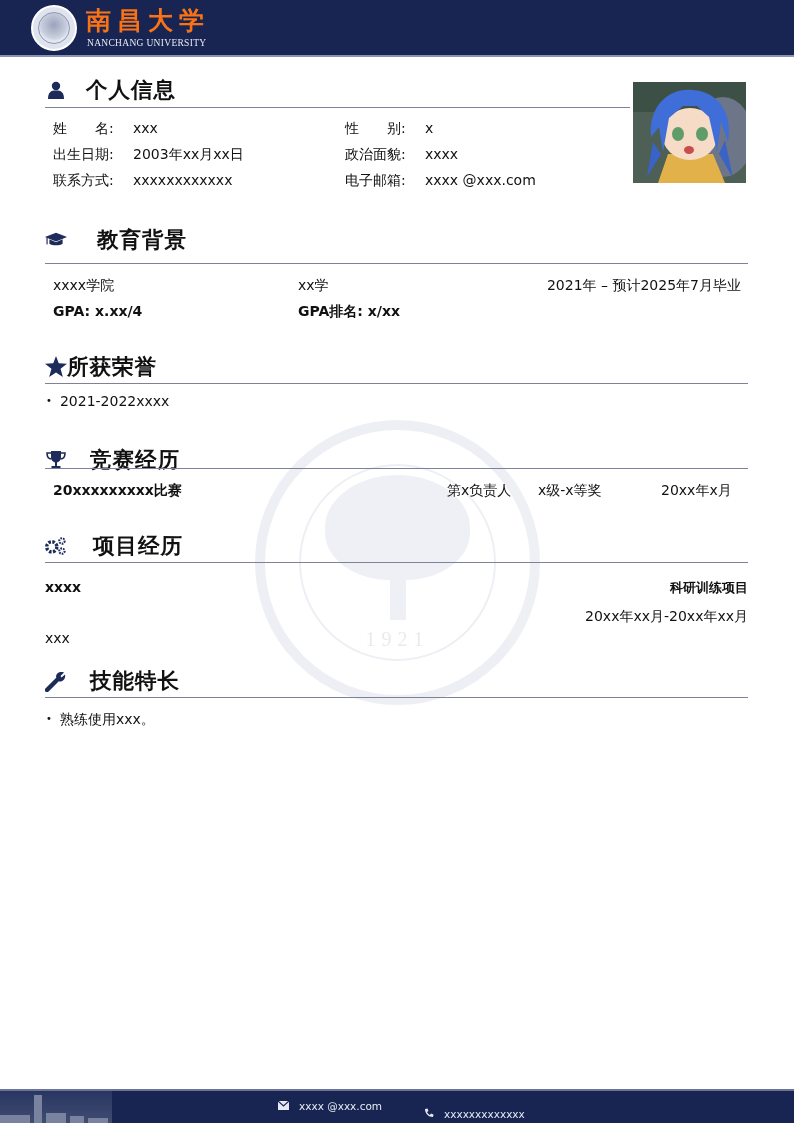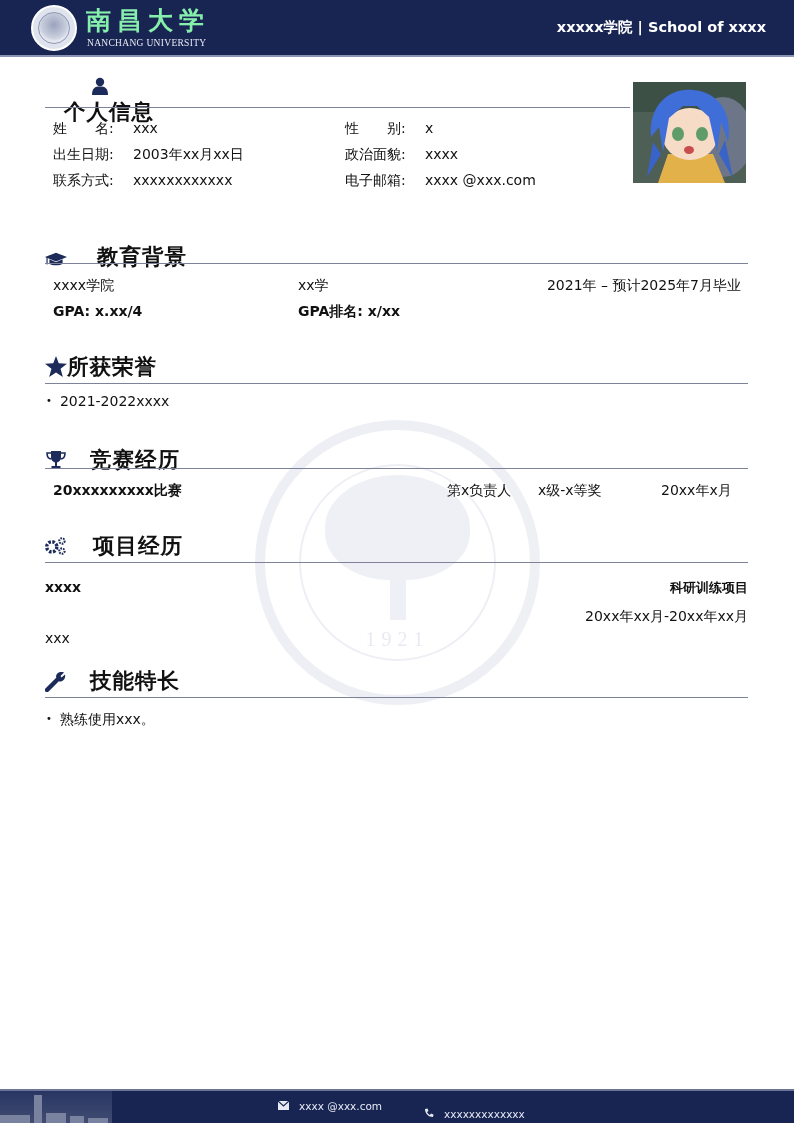--- a/index.html
+++ b/index.html
@@ -2,21 +2,21 @@
 <html><head>
 <meta charset="utf-8">
 <style>
   * { box-sizing: border-box; margin: 0; padding: 0; }
   html, body { width: 794px; height: 1123px; background: #ffffff; overflow: hidden; }
   body { position: relative; font-family: "DejaVu Sans", "Liberation Sans", sans-serif; color: #111; }
 
   .header { position: absolute; left: 0; top: 0; width: 794px; height: 57px; background: #182553; border-bottom: 2px solid #8a93b3; }
   .logo-seal { position: absolute; left: 31px; top: 5px; width: 46px; height: 46px; border-radius: 50%; background: #dfe3ee; border: 2px solid #fff; overflow: hidden; }
   .logo-seal .inner { position: absolute; left: 5px; top: 5px; width: 32px; height: 32px; border-radius: 50%; border: 1px solid #8e97b2; background: radial-gradient(circle at 50% 40%, #9aa3bd 0, #c9cfdd 55%, #e6e9f1 70%); }
-  .logo-cn { position: absolute; left: 86px; top: 6px; color: #86efac; font-family: "DejaVu Serif", serif; font-weight: bold; font-size: 25px; letter-spacing: 6px; line-height: 30px; }
+  .logo-cn { position: absolute; left: 86px; top: 6px; color: #f97316; font-family: "DejaVu Serif", serif; font-weight: bold; font-size: 25px; letter-spacing: 6px; line-height: 30px; }
   .logo-en { position: absolute; left: 87px; top: 38px; color: #e8ebf3; font-family: "Liberation Serif", serif; font-size: 9.5px; letter-spacing: 0.3px; }
   .school { position: absolute; right: 28px; top: 18px; color: #fff; font-weight: bold; font-size: 14.5px; }
 
   .watermark { position: absolute; left: 255px; top: 420px; width: 285px; height: 285px; border-radius: 50%; border: 10px solid #eceef3; opacity: 0.9; }
   .watermark .ring2 { position: absolute; left: 34px; top: 34px; width: 197px; height: 197px; border-radius: 50%; border: 2px solid #eceef3; }
   .watermark .tree { position: absolute; left: 60px; top: 45px; width: 145px; height: 105px; border-radius: 50% 50% 45% 45%; background: #edeff4; }
   .watermark .trunk { position: absolute; left: 125px; top: 145px; width: 16px; height: 45px; background: #edeff4; }
   .watermark .year { position: absolute; left: 0; width: 100%; top: 198px; text-align: center; font-family: "Liberation Serif", serif; color: #e6e8ee; font-size: 20px; letter-spacing: 6px; }
 
   .section-title { position: absolute; left: 45px; display: flex; align-items: center; }
@@ -36,31 +36,30 @@
 </style>
 </head>
 <body>
 
 <div class="header">
   <div class="logo-seal">
       <div class="inner"></div>
     </div>
   <div class="logo-cn">南昌大学</div>
   <div class="logo-en">NANCHANG UNIVERSITY</div>
-  <div class="school">xxxxx学院 | School of xxxx</div>
 </div>
 
 <div class="watermark">
   <div class="ring2"></div>
   <div class="tree"></div>
   <div class="trunk"></div>
   <div class="year">1921</div>
 </div>
 
-<div class="section-title" style="top:75px;flex-direction:column;">
+<div class="section-title" style="top:75px;">
   <span class="icon">
     <svg width="18" height="18" viewBox="0 0 18 18">
         <circle cx="9" cy="5" r="4.2" fill="#1d2b5a"></circle>
         <path d="M1 18 C1 11 4 9.5 9 9.5 C14 9.5 17 11 17 18 Z" fill="#1d2b5a"></path>
       </svg>
   </span>
   <span class="title" style="margin-left:19px;">个人信息</span>
 </div>
 <div class="rule" style="top:107px; width:585px;"></div>
 
@@ -87,21 +86,21 @@
     <path d="M25 101 L35 72 L80 72 L92 101 Z" fill="#e3b14a"></path>
     <ellipse cx="57" cy="52" rx="28" ry="26" fill="#f6dcc7"></ellipse>
     <path d="M18 55 C15 20 40 5 60 8 C85 10 100 30 95 60 L88 40 L84 70 L76 35 L64 24 L50 24 L36 36 L30 70 L26 45 Z" fill="#3f6ed8"></path>
     <path d="M20 60 L14 95 L28 72 Z M92 58 L100 96 L86 72 Z" fill="#3a63c7"></path>
     <ellipse cx="45" cy="52" rx="6" ry="7" fill="#5f9c6a"></ellipse>
     <ellipse cx="69" cy="52" rx="6" ry="7" fill="#5f9c6a"></ellipse>
     <ellipse cx="56" cy="68" rx="5" ry="4" fill="#c94d4d"></ellipse>
   </svg>
 </div>
 
-<div class="section-title" style="top:242px;align-items:flex-end;">
+<div class="section-title" style="top:225px;">
   <span class="icon">
     <svg width="30" height="20" viewBox="0 0 30 20">
         <path d="M0 6 L15 0 L30 6 L15 12 Z" fill="#1d2b5a"></path>
         <path d="M6 9 L6 15 C10 18 20 18 24 15 L24 9 L15 13 Z" fill="#1d2b5a"></path>
         <rect x="2" y="6" width="1.6" height="10" fill="#1d2b5a"></rect>
       </svg>
   </span>
   <span class="title" style="margin-left:30px;">教育背景</span>
 </div>
 <div class="rule" style="top:263px; width:703px;"></div>

